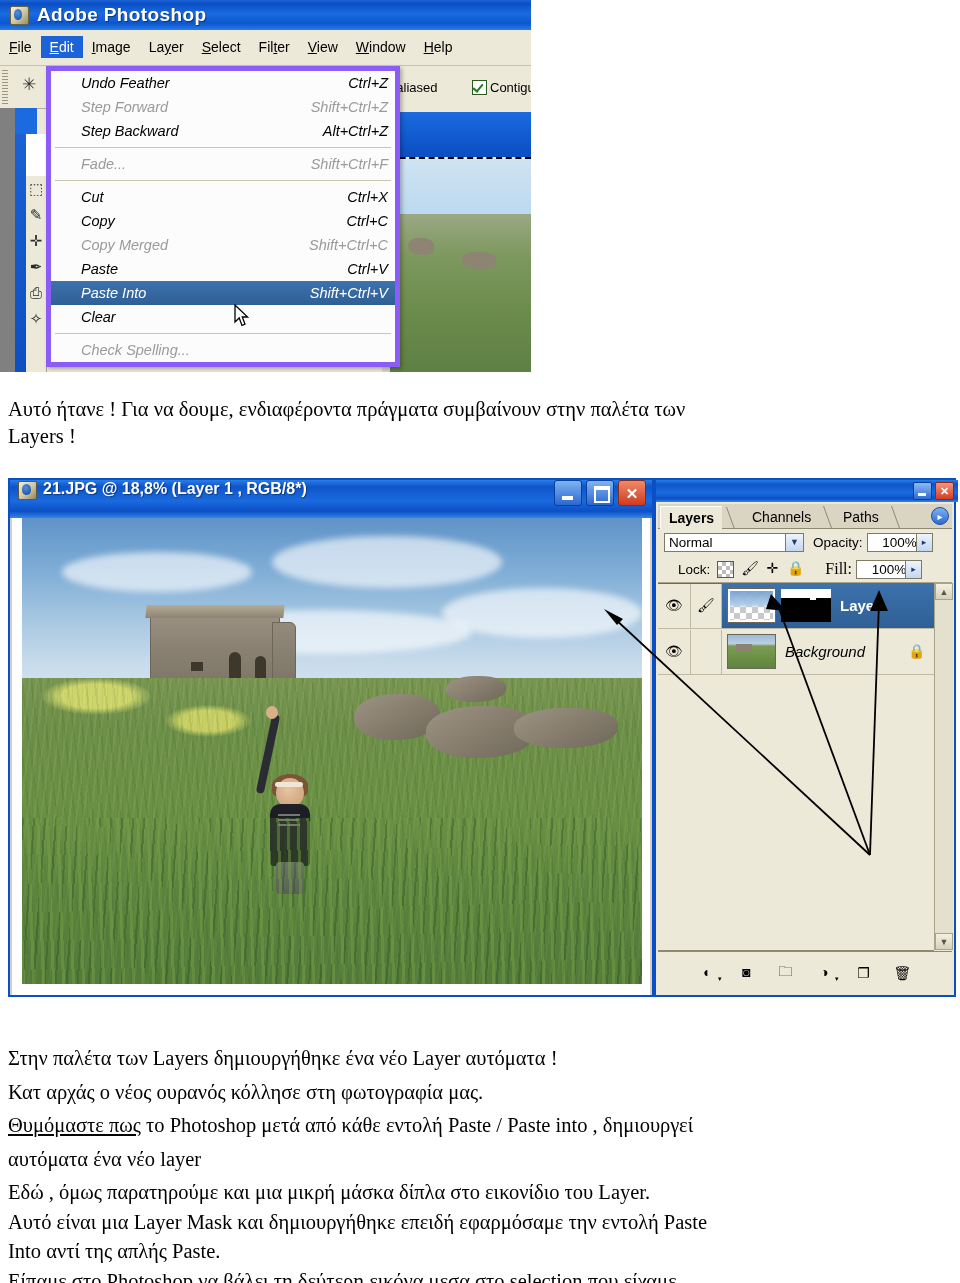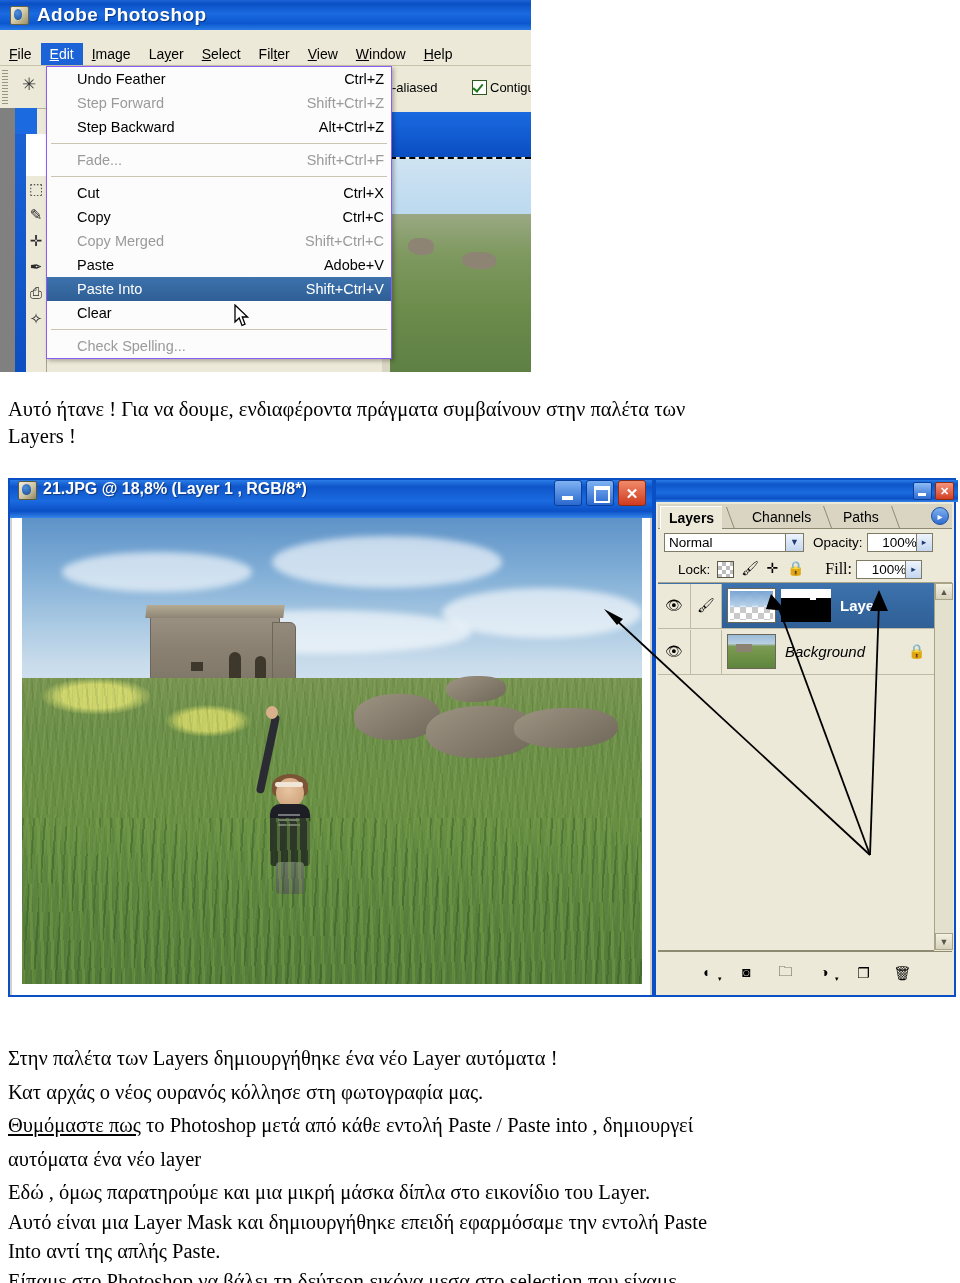--- a/index.html
+++ b/index.html
@@ -13,21 +13,21 @@
       display:flex;align-items:center;}
   #ps-top .titlebar .ico{width:22px;height:22px;margin-left:8px;margin-right:7px;position:relative;flex:0 0 auto;}
   #ps-top .titlebar .ico::before{content:"";position:absolute;left:2px;top:2px;width:17px;height:17px;
       background:linear-gradient(135deg,#f5f0e0 0%,#d8cfae 45%,#9a8f66 100%);border:1px solid #6b6340;border-radius:2px;}
   #ps-top .titlebar .ico::after{content:"";position:absolute;left:6px;top:5px;width:8px;height:11px;
       background:radial-gradient(circle at 40% 35%,#4e8ee0,#1b4f9e);border-radius:50% 50% 45% 45%;}
   #ps-top .titlebar .tt{color:#fff;font-family:"Liberation Sans",sans-serif;font-weight:bold;font-size:19px;
       letter-spacing:.4px;text-shadow:1px 1px 1px rgba(0,0,0,.45);}
 
   #ps-top .menubar{position:absolute;left:0;top:36px;width:531px;height:29px;background:#ece9d8;
-      border-bottom:1px solid #c8c3a8;display:flex;align-items:flex-end;}
+      border-bottom:1px solid #c8c3a8;display:flex;align-items:flex-start;}
   #ps-top .menubar .mi{font-family:"Liberation Sans",sans-serif;font-size:14px;color:#000;
       padding:4px 9px;line-height:1;white-space:nowrap;}
   #ps-top .menubar .mi u{text-decoration:underline;}
   #ps-top .menubar .mi.sel{background:#1b63d6;color:#fff;}
 
   
   #ps-top .optbar{position:absolute;left:390px;top:66px;width:141px;height:46px;background:#ece9d8;
       border-bottom:2px solid #8e8a72;}
   #ps-top .optbar .lbl{position:absolute;left:2px;top:14px;font-family:"Liberation Sans",sans-serif;font-size:13px;}
   #ps-top .optbar .chk{position:absolute;left:82px;top:14px;width:13px;height:13px;background:#fff;border:1px solid #2a5a1d;}
@@ -58,21 +58,21 @@
       border-top:2px dashed #000;}
   #ps-top .canvasrem .sky2{position:absolute;left:0;top:47px;width:141px;height:55px;
       background:linear-gradient(180deg,#cfe3f2,#bcd9ef);}
   #ps-top .canvasrem .land{position:absolute;left:0;top:102px;width:141px;height:158px;
       background:linear-gradient(180deg,#9aa883 0%,#7f9960 25%,#6c8c4c 60%,#5e8044 100%);}
   #ps-top .canvasrem .rock{position:absolute;width:26px;height:17px;background:#8d8474;border-radius:40% 45% 35% 50%;}
   #ps-top .framebar{position:absolute;left:382px;top:112px;width:8px;height:260px;background:#d9d5c2;border-right:1px solid #9c977e;}
 
   
   #editmenu{position:absolute;left:46px;top:66px;width:344px;background:#fcfcfc;
-      border:1px solid #8b5cf6;box-shadow:2px 2px 4px rgba(0,0,0,.28);z-index:40;}
+      border:5px solid #8b5cf6;box-shadow:2px 2px 4px rgba(0,0,0,.28);z-index:40;font-style:italic;}
   #editmenu .row{position:relative;height:24px;display:flex;align-items:center;
       font-family:"Liberation Sans",sans-serif;font-size:14.5px;color:#000;}
   #editmenu .row .lab{position:absolute;left:30px;white-space:nowrap;}
   #editmenu .row .key{position:absolute;right:7px;white-space:nowrap;}
   #editmenu .row.dis{color:#9a9a9a;padding-left:28px;}
   #editmenu .row.hl{background:#3a6ea5;background:linear-gradient(180deg,#3d72ad,#2f5f95);color:#fff;}
   #editmenu .sep{height:1px;background:#c9c5b0;margin:4px 4px;}
 
   #ps-cursor{position:absolute;left:234px;top:304px;width:16px;height:24px;z-index:60;}
 
@@ -330,21 +330,21 @@
     <div class="row">
       <span class="lab">Copy</span>
       <span class="key">Ctrl+C</span>
     </div>
     <div class="row dis">
       <span class="lab">Copy Merged</span>
       <span class="key">Shift+Ctrl+C</span>
     </div>
     <div class="row">
       <span class="lab">Paste</span>
-      <span class="key">Adobe+V</span>
+      <span class="key">Ctrl+V</span>
     </div>
     <div class="row hl">
       <span class="lab">Paste Into</span>
       <span class="key">Shift+Ctrl+V</span>
     </div>
     <div class="row">
       <span class="lab">Clear</span>
       <span class="key"></span>
     </div>
     <div class="sep"></div>

